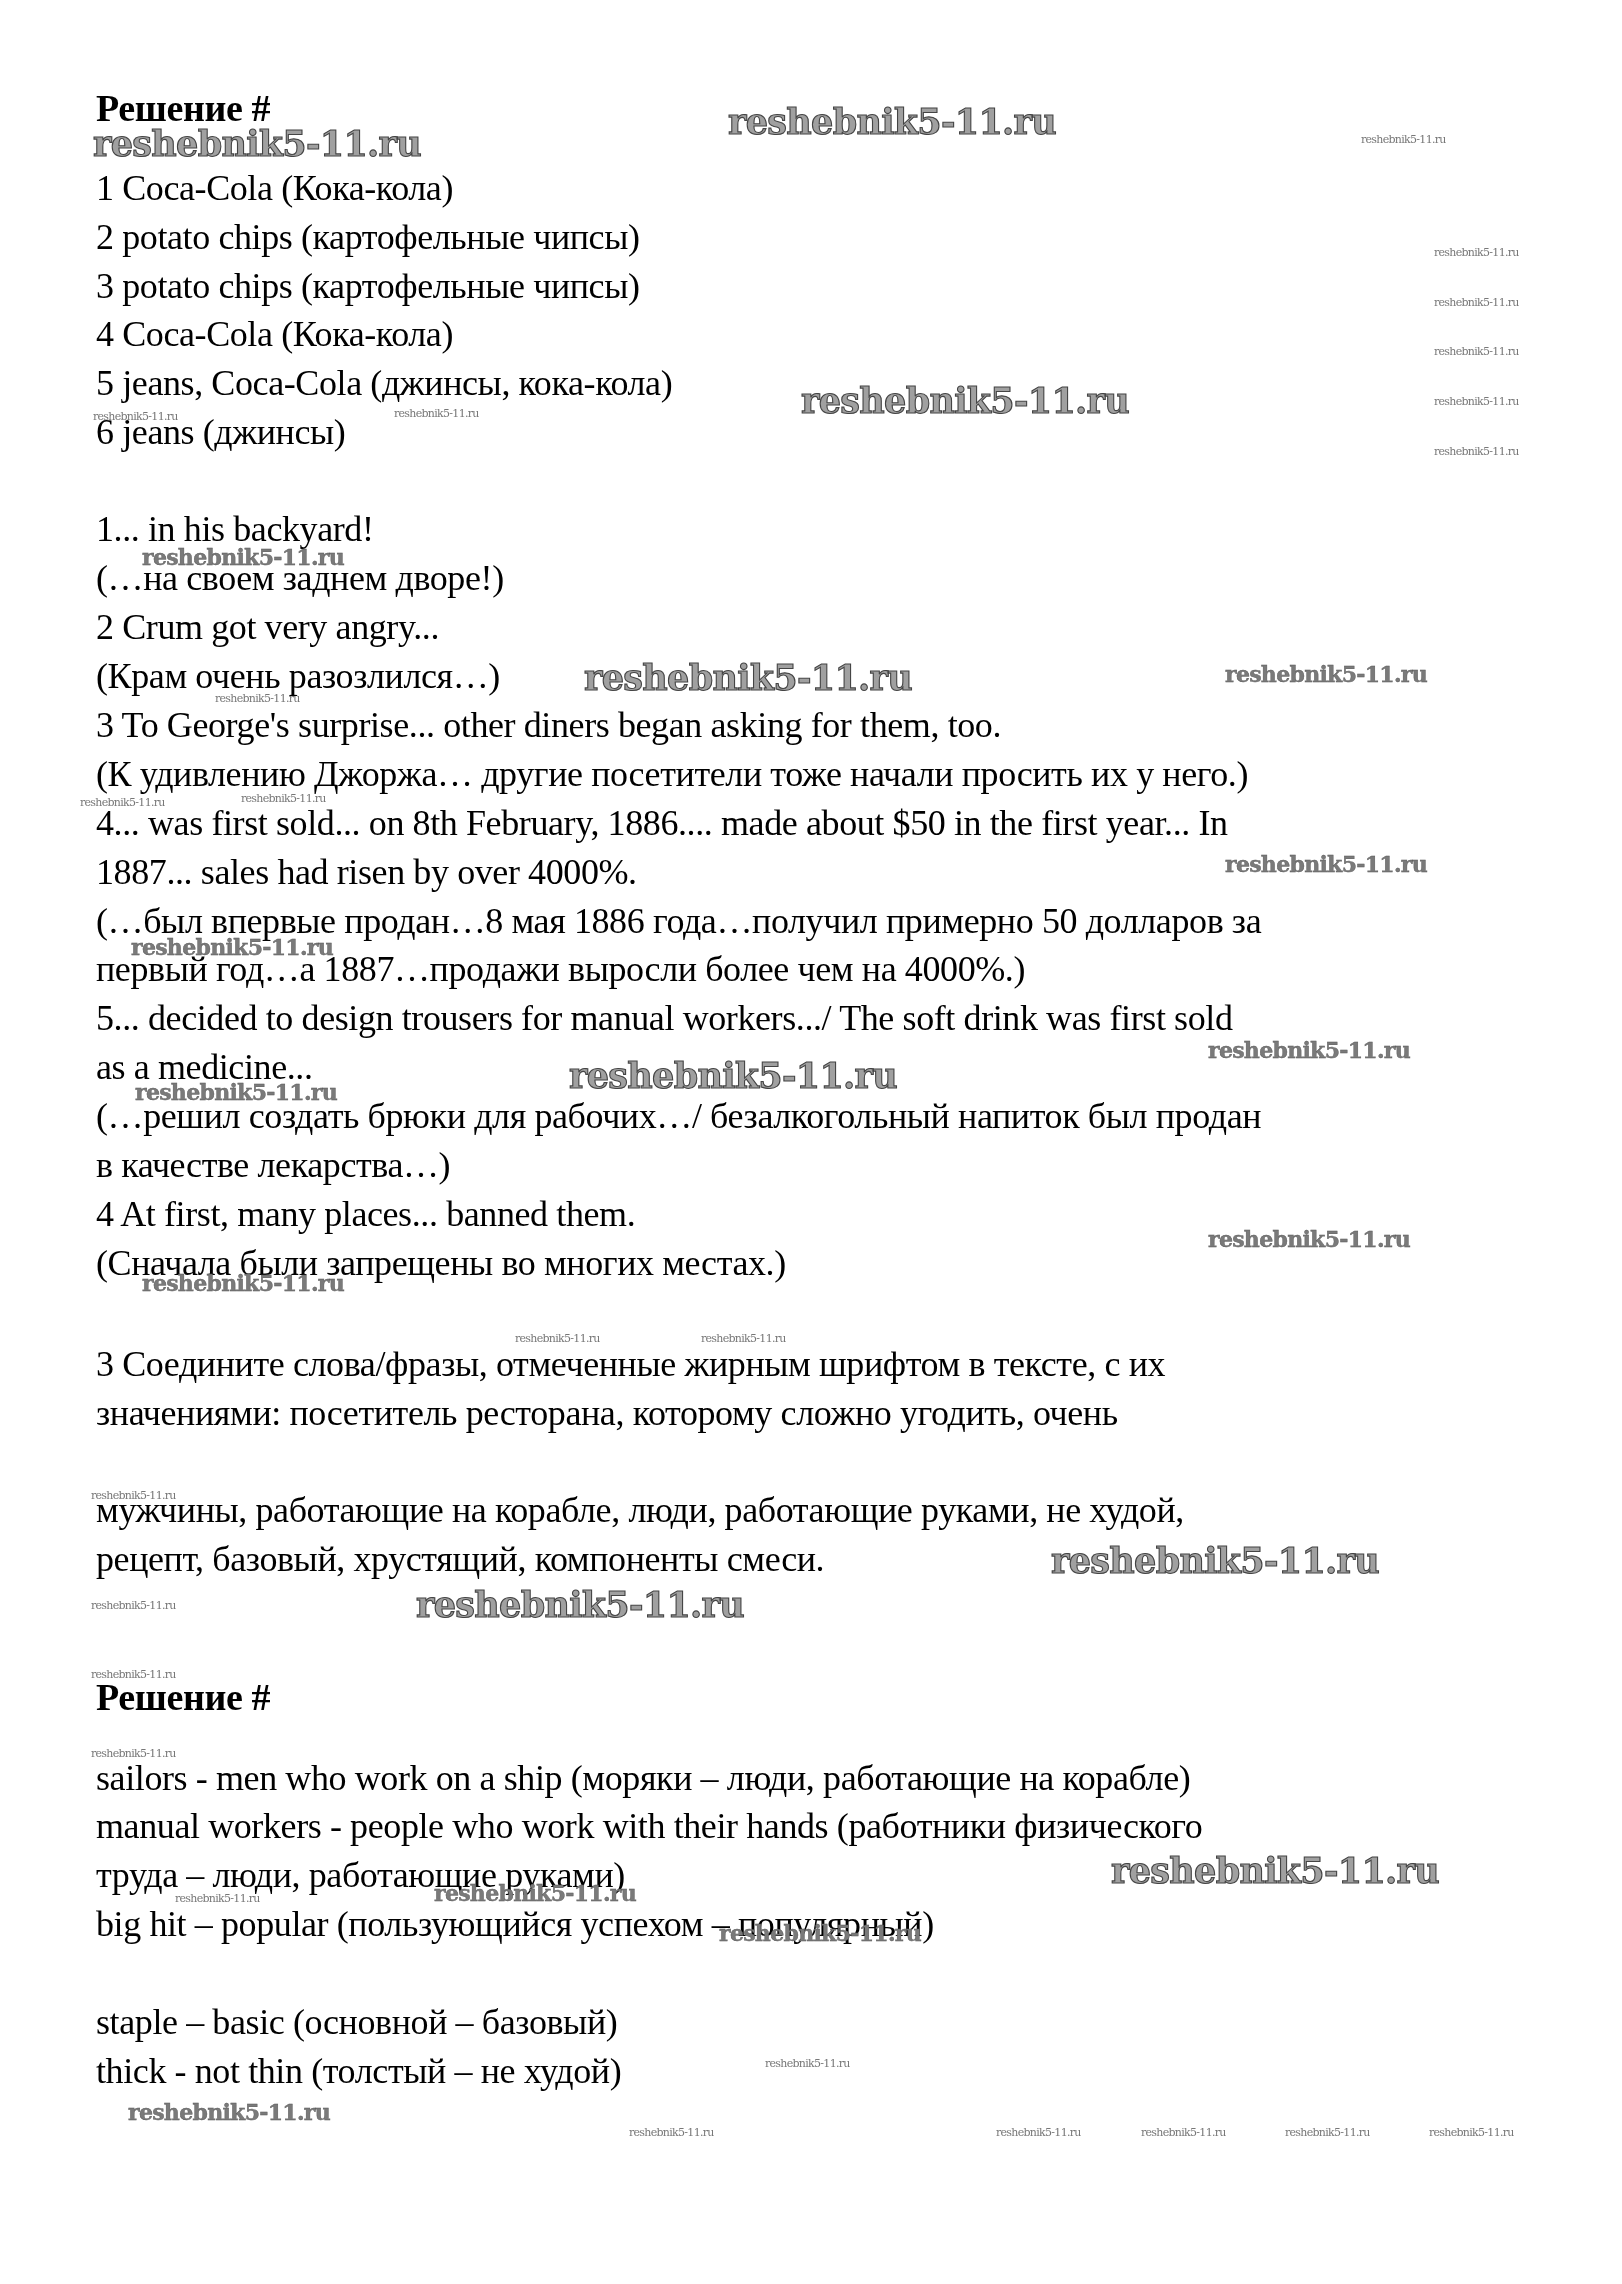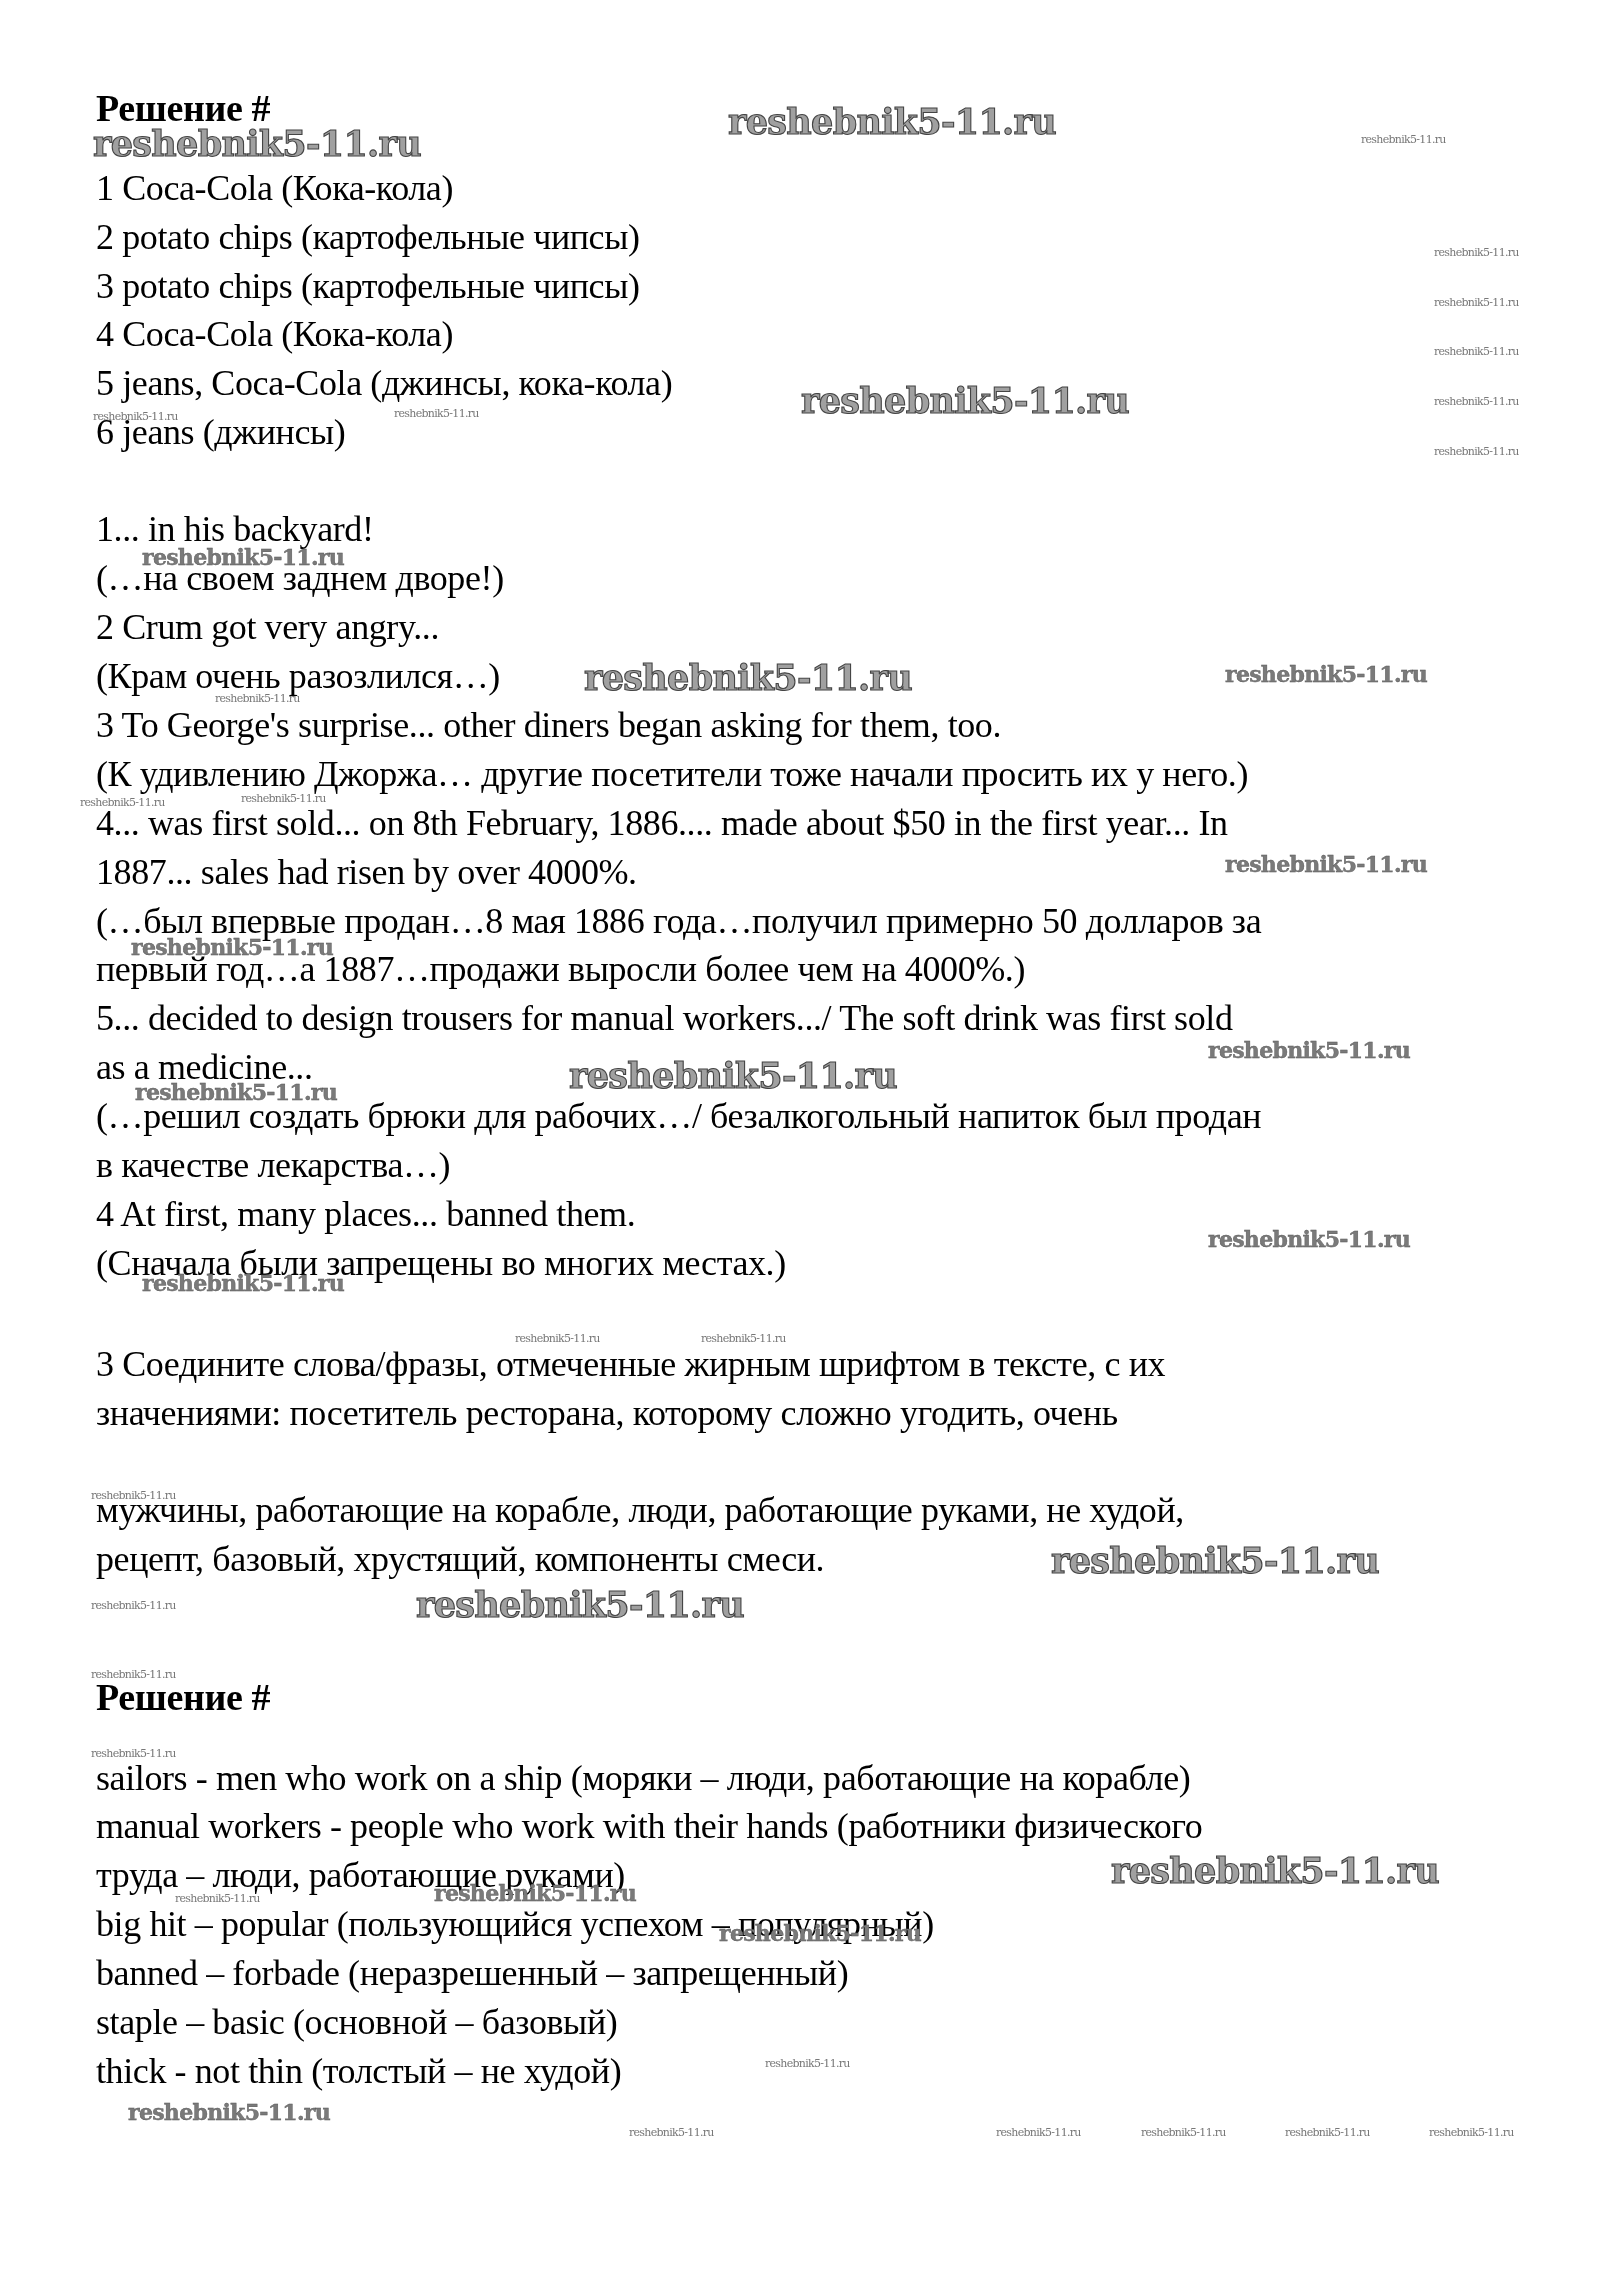--- a/index.html
+++ b/index.html
@@ -54,21 +54,20 @@
   <div class="line" style="top:1342px">3 Соедините слова/фразы, отмеченные жирным шрифтом в тексте, с их</div>
   <div class="line" style="top:1391px">значениями: посетитель ресторана, которому сложно угодить, очень</div>
   <div class="line" style="top:1488px">мужчины, работающие на корабле, люди, работающие руками, не худой,</div>
   <div class="line" style="top:1537px">рецепт, базовый, хрустящий, компоненты смеси.</div>
 
   <div class="line heading" style="top:1675px">Решение #</div>
   <div class="line" style="top:1756px">sailors - men who work on a ship (моряки – люди, работающие на корабле)</div>
   <div class="line" style="top:1804px">manual workers - people who work with their hands (работники физического</div>
   <div class="line" style="top:1853px">труда – люди, работающие руками)</div>
   <div class="line" style="top:1902px">big hit – popular (пользующийся успехом – популярный)</div>
-  <div class="line" style="top:1951px">banned – forbade (неразрешенный – запрещенный)</div>
   <div class="line" style="top:2000px">staple – basic (основной – базовый)</div>
   <div class="line" style="top:2049px">thick - not thin (толстый – не худой)</div>
 
   <div class="wm big" style="left:93px;top:123px">reshebnik5-11.ru</div>
   <div class="wm big" style="left:728px;top:101px">reshebnik5-11.ru</div>
   <div class="wm big" style="left:801px;top:380px">reshebnik5-11.ru</div>
   <div class="wm big" style="left:584px;top:657px">reshebnik5-11.ru</div>
   <div class="wm big" style="left:569px;top:1055px">reshebnik5-11.ru</div>
   <div class="wm big" style="left:1051px;top:1540px">reshebnik5-11.ru</div>
   <div class="wm big" style="left:416px;top:1584px">reshebnik5-11.ru</div>

